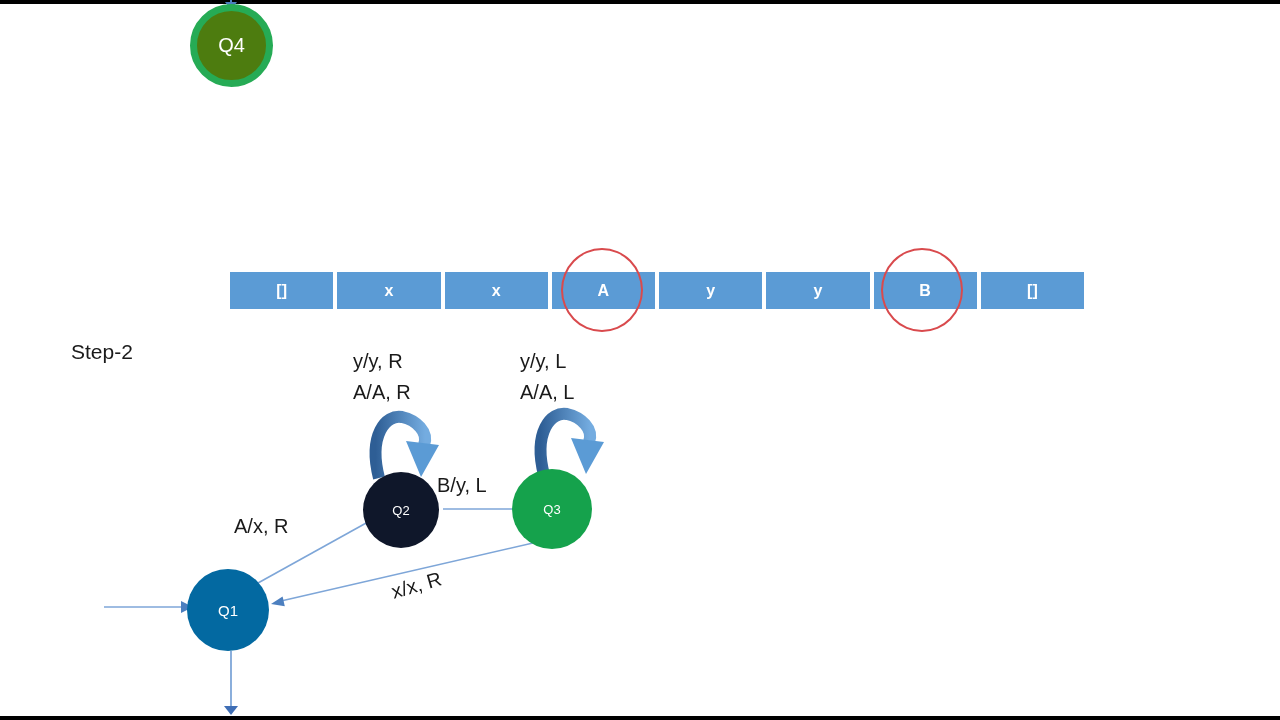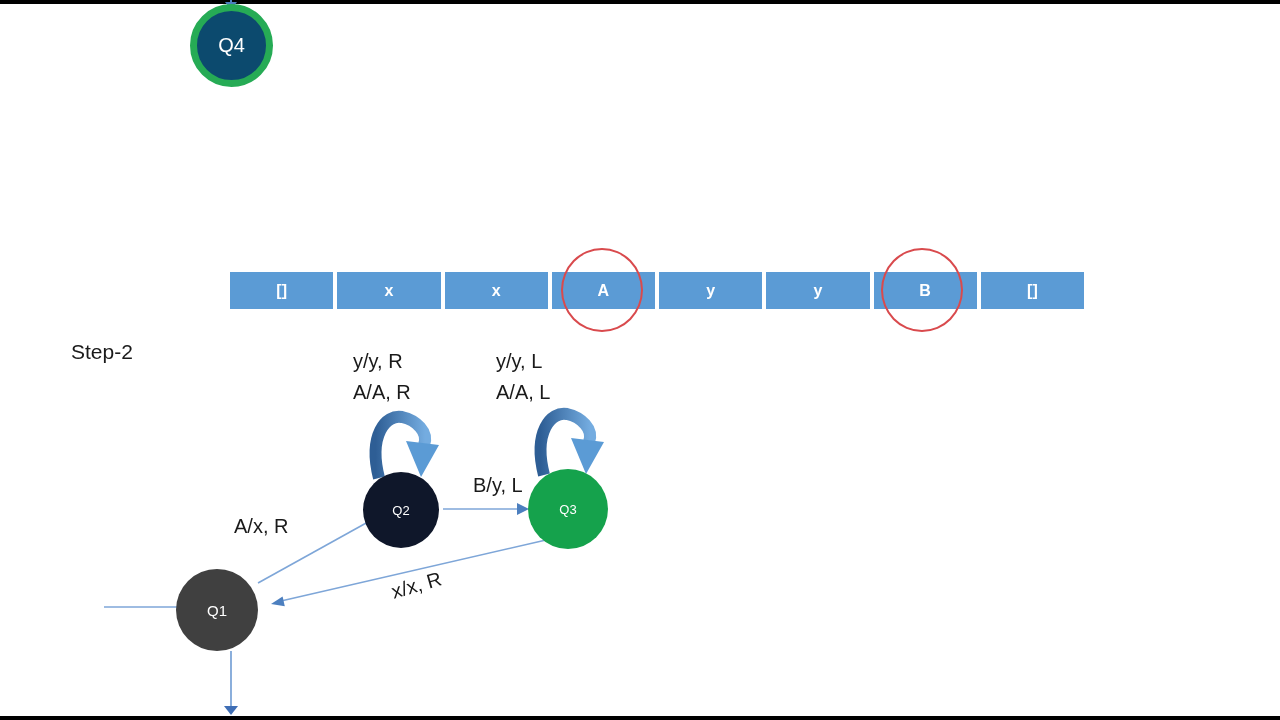--- a/index.html
+++ b/index.html
@@ -30,33 +30,33 @@
   .ring-b{left:881px;top:248px;}
 
   
   .state{
     position:absolute;border-radius:50%;
     display:flex;align-items:center;justify-content:center;
     color:#fff;box-sizing:border-box;
   }
   .state-q4{
     left:190px;top:4px;width:83px;height:83px;
-    background:#0c4a6e;border:7px solid #26AB55;font-size:20px;
+    background:#4d7c0f;border:7px solid #26AB55;font-size:20px;
   }
   .state-q2{left:363px;top:472px;width:76px;height:76px;background:#0f172a;font-size:13px;}
-  .state-q3{left:528px;top:469px;width:80px;height:80px;background:#15A24C;font-size:13px;}
-  .state-q1{left:176px;top:569px;width:82px;height:82px;background:#404040;font-size:15px;}
+  .state-q3{left:512px;top:469px;width:80px;height:80px;background:#15A24C;font-size:13px;}
+  .state-q1{left:187px;top:569px;width:82px;height:82px;background:#0369a1;font-size:15px;}
 
   
   .lbl{position:absolute;color:#1a1a1a;font-size:20px;white-space:nowrap;}
   .step-label{left:71px;top:340px;font-size:21px;}
   .loop-lbl{line-height:31px;}
   .loop-lbl-q2{left:353px;top:346px;width:95px;}
-  .loop-lbl-q3{left:496px;top:346px;width:95px;}
-  .lbl-q2q3{left:437px;top:474px;margin-left:36px;}
+  .loop-lbl-q3{left:520px;top:346px;width:95px;}
+  .lbl-q2q3{left:437px;top:474px;}
   .lbl-q1q2{left:234px;top:515px;}
   .lbl-q3q1{left:392px;top:581px;transform:rotate(-16deg);transform-origin:left center;}
 
   svg.wires{position:absolute;left:0;top:0;width:1280px;height:720px;pointer-events:none;}
 </style>
 </head>
 <body>
 
 <div class="letterbox top"></div>
 <div class="letterbox bottom"></div>

